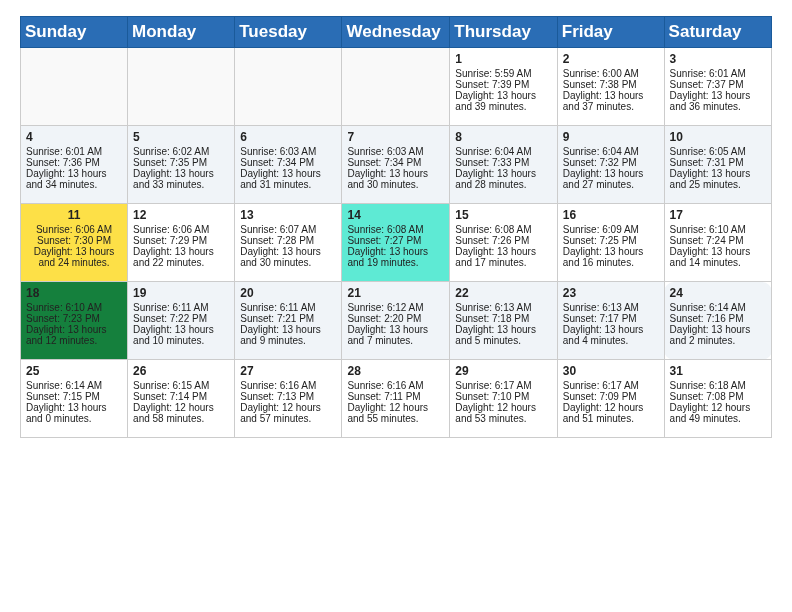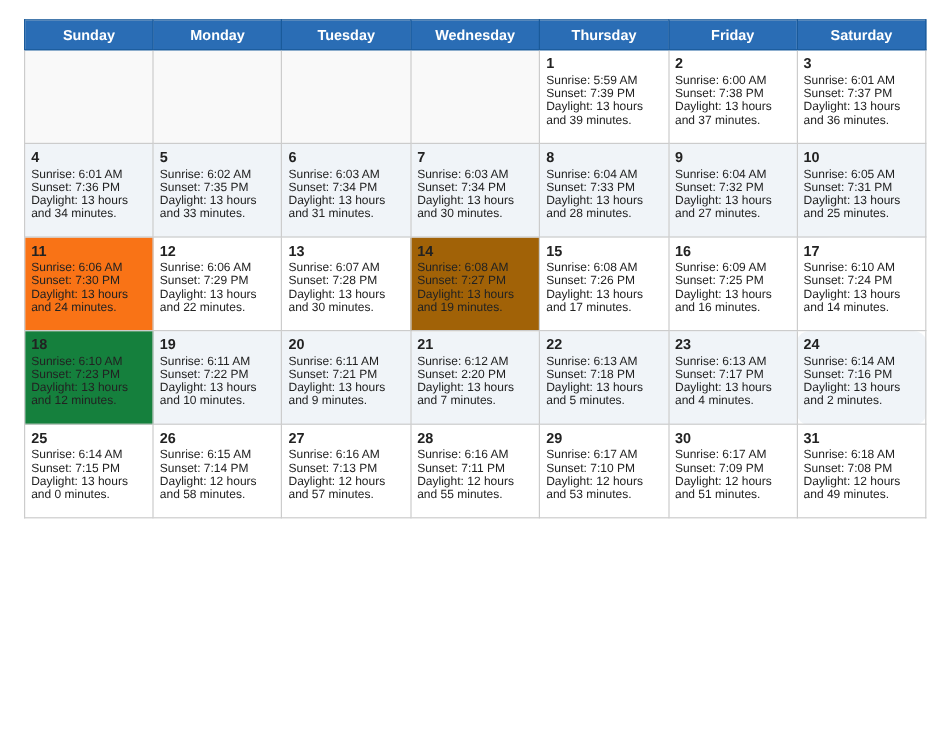--- a/index.html
+++ b/index.html
@@ -41,24 +41,24 @@
       margin-top: 2px;
     }
     .calendar {
       width: 100%;
       border-collapse: collapse;
       border: 1px solid #ccc;
     }
     .calendar th {
       background: #2a6db5;
       color: #fff;
-      font-size: 12px;
+      font-size: 17px;
       font-weight: bold;
       padding: 5px 4px;
-      text-align: center;
+      text-align: left;
       border: 1px solid #1a5a9a;
       margin-top: 24px;
     }
     .calendar td {
       width: 108px;
       height: 78px;
       vertical-align: top;
       padding: 4px 5px;
       border: 1px solid #ccc;
       font-size: 10px;
@@ -170,42 +170,42 @@
           </td>
           <td style="background: rgb(240, 244, 248);">
             <span class="day-num">10</span>
             <div>Sunrise: 6:05 AM</div>
             <div>Sunset: 7:31 PM</div>
             <div>Daylight: 13 hours</div>
             <div>and 25 minutes.</div>
           </td>
         </tr>
         <tr>
-          <td style="background: #f97316;">
+          <td style="background: #fde047; text-align: center;">
             <span class="day-num">11</span>
             <div>Sunrise: 6:06 AM</div>
             <div>Sunset: 7:30 PM</div>
             <div>Daylight: 13 hours</div>
             <div>and 24 minutes.</div>
           </td>
           <td style="background: rgb(255, 255, 255);">
             <span class="day-num">12</span>
             <div>Sunrise: 6:06 AM</div>
             <div>Sunset: 7:29 PM</div>
             <div>Daylight: 13 hours</div>
             <div>and 22 minutes.</div>
           </td>
           <td style="background: rgb(255, 255, 255);">
             <span class="day-num">13</span>
             <div>Sunrise: 6:07 AM</div>
             <div>Sunset: 7:28 PM</div>
             <div>Daylight: 13 hours</div>
             <div>and 30 minutes.</div>
           </td>
-          <td style="background: #a16207; margin-top: 30px;">
+          <td style="background: #5eead4; margin-top: 30px;">
             <span class="day-num">14</span>
             <div>Sunrise: 6:08 AM</div>
             <div>Sunset: 7:27 PM</div>
             <div>Daylight: 13 hours</div>
             <div>and 19 minutes.</div>
           </td>
           <td style="background: rgb(255, 255, 255);">
             <span class="day-num">15</span>
             <div>Sunrise: 6:08 AM</div>
             <div>Sunset: 7:26 PM</div>

